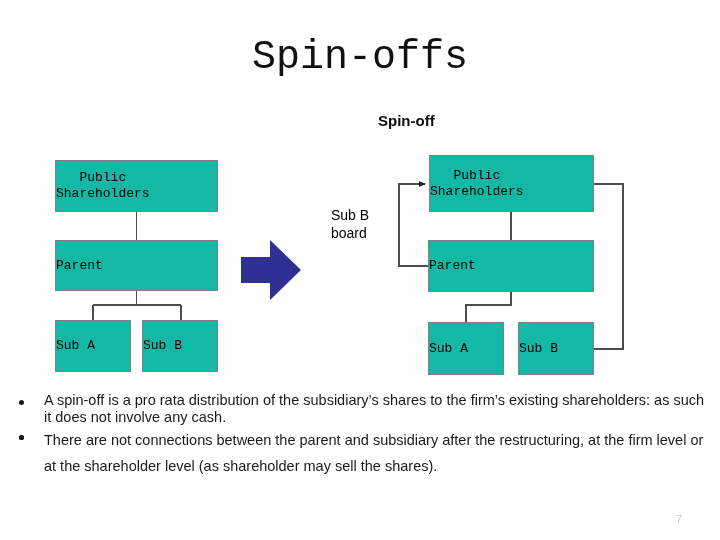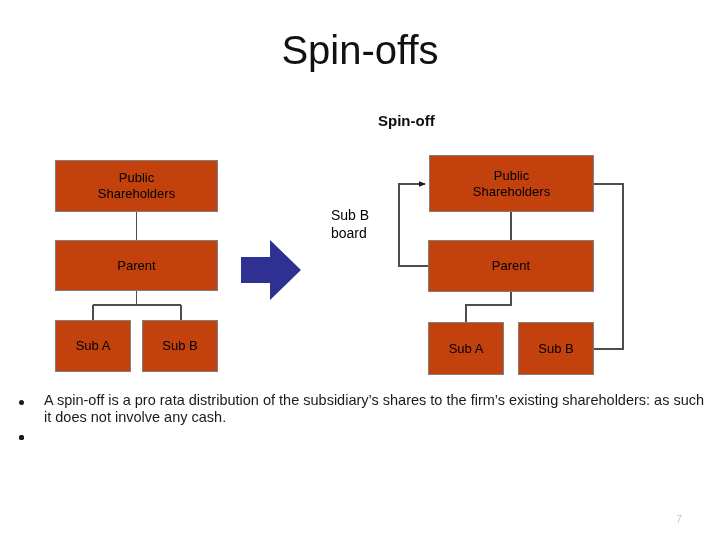--- a/index.html
+++ b/index.html
@@ -17,55 +17,54 @@
     width: 720px;
     height: 540px;
     background: #ffffff;
     overflow: hidden;
   }
 
   
   #slide-title {
     position: absolute;
     left: 0;
-    top: 26px;
+    top: 34px;
     width: 720px;
     text-align: center;
     font-size: 40px;
     font-weight: 400;
     letter-spacing: 0px;
     color: #111111;
-    font-family: Liberation Sans, sans-serif;
+    font-family: Liberation Mono, monospace;
     line-height: 48px;
   }
 
   
   .diagram-heading {
     position: absolute;
     font-size: 15px;
     font-weight: bold;
     color: #0d0d0d;
     white-space: nowrap;
     line-height: 18px;
   }
   #heading-left  { left: 53px;  top: 126px; }
   #heading-right { left: 378px; top: 112px; }
 
   
   .node {
     position: absolute;
     box-sizing: border-box;
     border: 1px solid #808080;
-    background: #c2410c;
+    background: #14b8a6;
     font-size: 13px;
     color: #000000;
-    font-family: Liberation Sans, sans-serif;
+    font-family: Liberation Mono, monospace;
     display: flex;
     align-items: center;
-    justify-content: center;
     text-align: center;
     line-height: 16px;
     z-index: 3;
   }
   .node span { display: block; }
 
   
   #l-public { left: 55px;  top: 160px; width: 163px; height: 52px; }
   #l-parent { left: 55px;  top: 240px; width: 163px; height: 51px; }
   #l-suba   { left: 55px;  top: 320px; width: 76px;  height: 52px; }
@@ -229,18 +228,19 @@
   <div id="bullets">
     <div class="bullet-row" id="bullet-1">
       <span class="bullet-marker"></span>
       <span>A spin-off is a pro rata distribution of the subsidiary’s shares to the firm’s existing shareholders:  as such it does not involve any cash.</span>
     </div>
     <div class="bullet-row" id="bullet-2">
       <span class="bullet-marker"></span>
     </div>
     <div class="bullet-row" id="bullet-3">
       <span class="bullet-marker"></span>
+      <span>There are not connections between the parent and subsidiary after the restructuring, at the firm level or at the shareholder level (as shareholder may sell the shares).</span>
     </div>
   </div>
 
   <div id="page-number">7</div>
 
 </div>
 
 </body></html>

